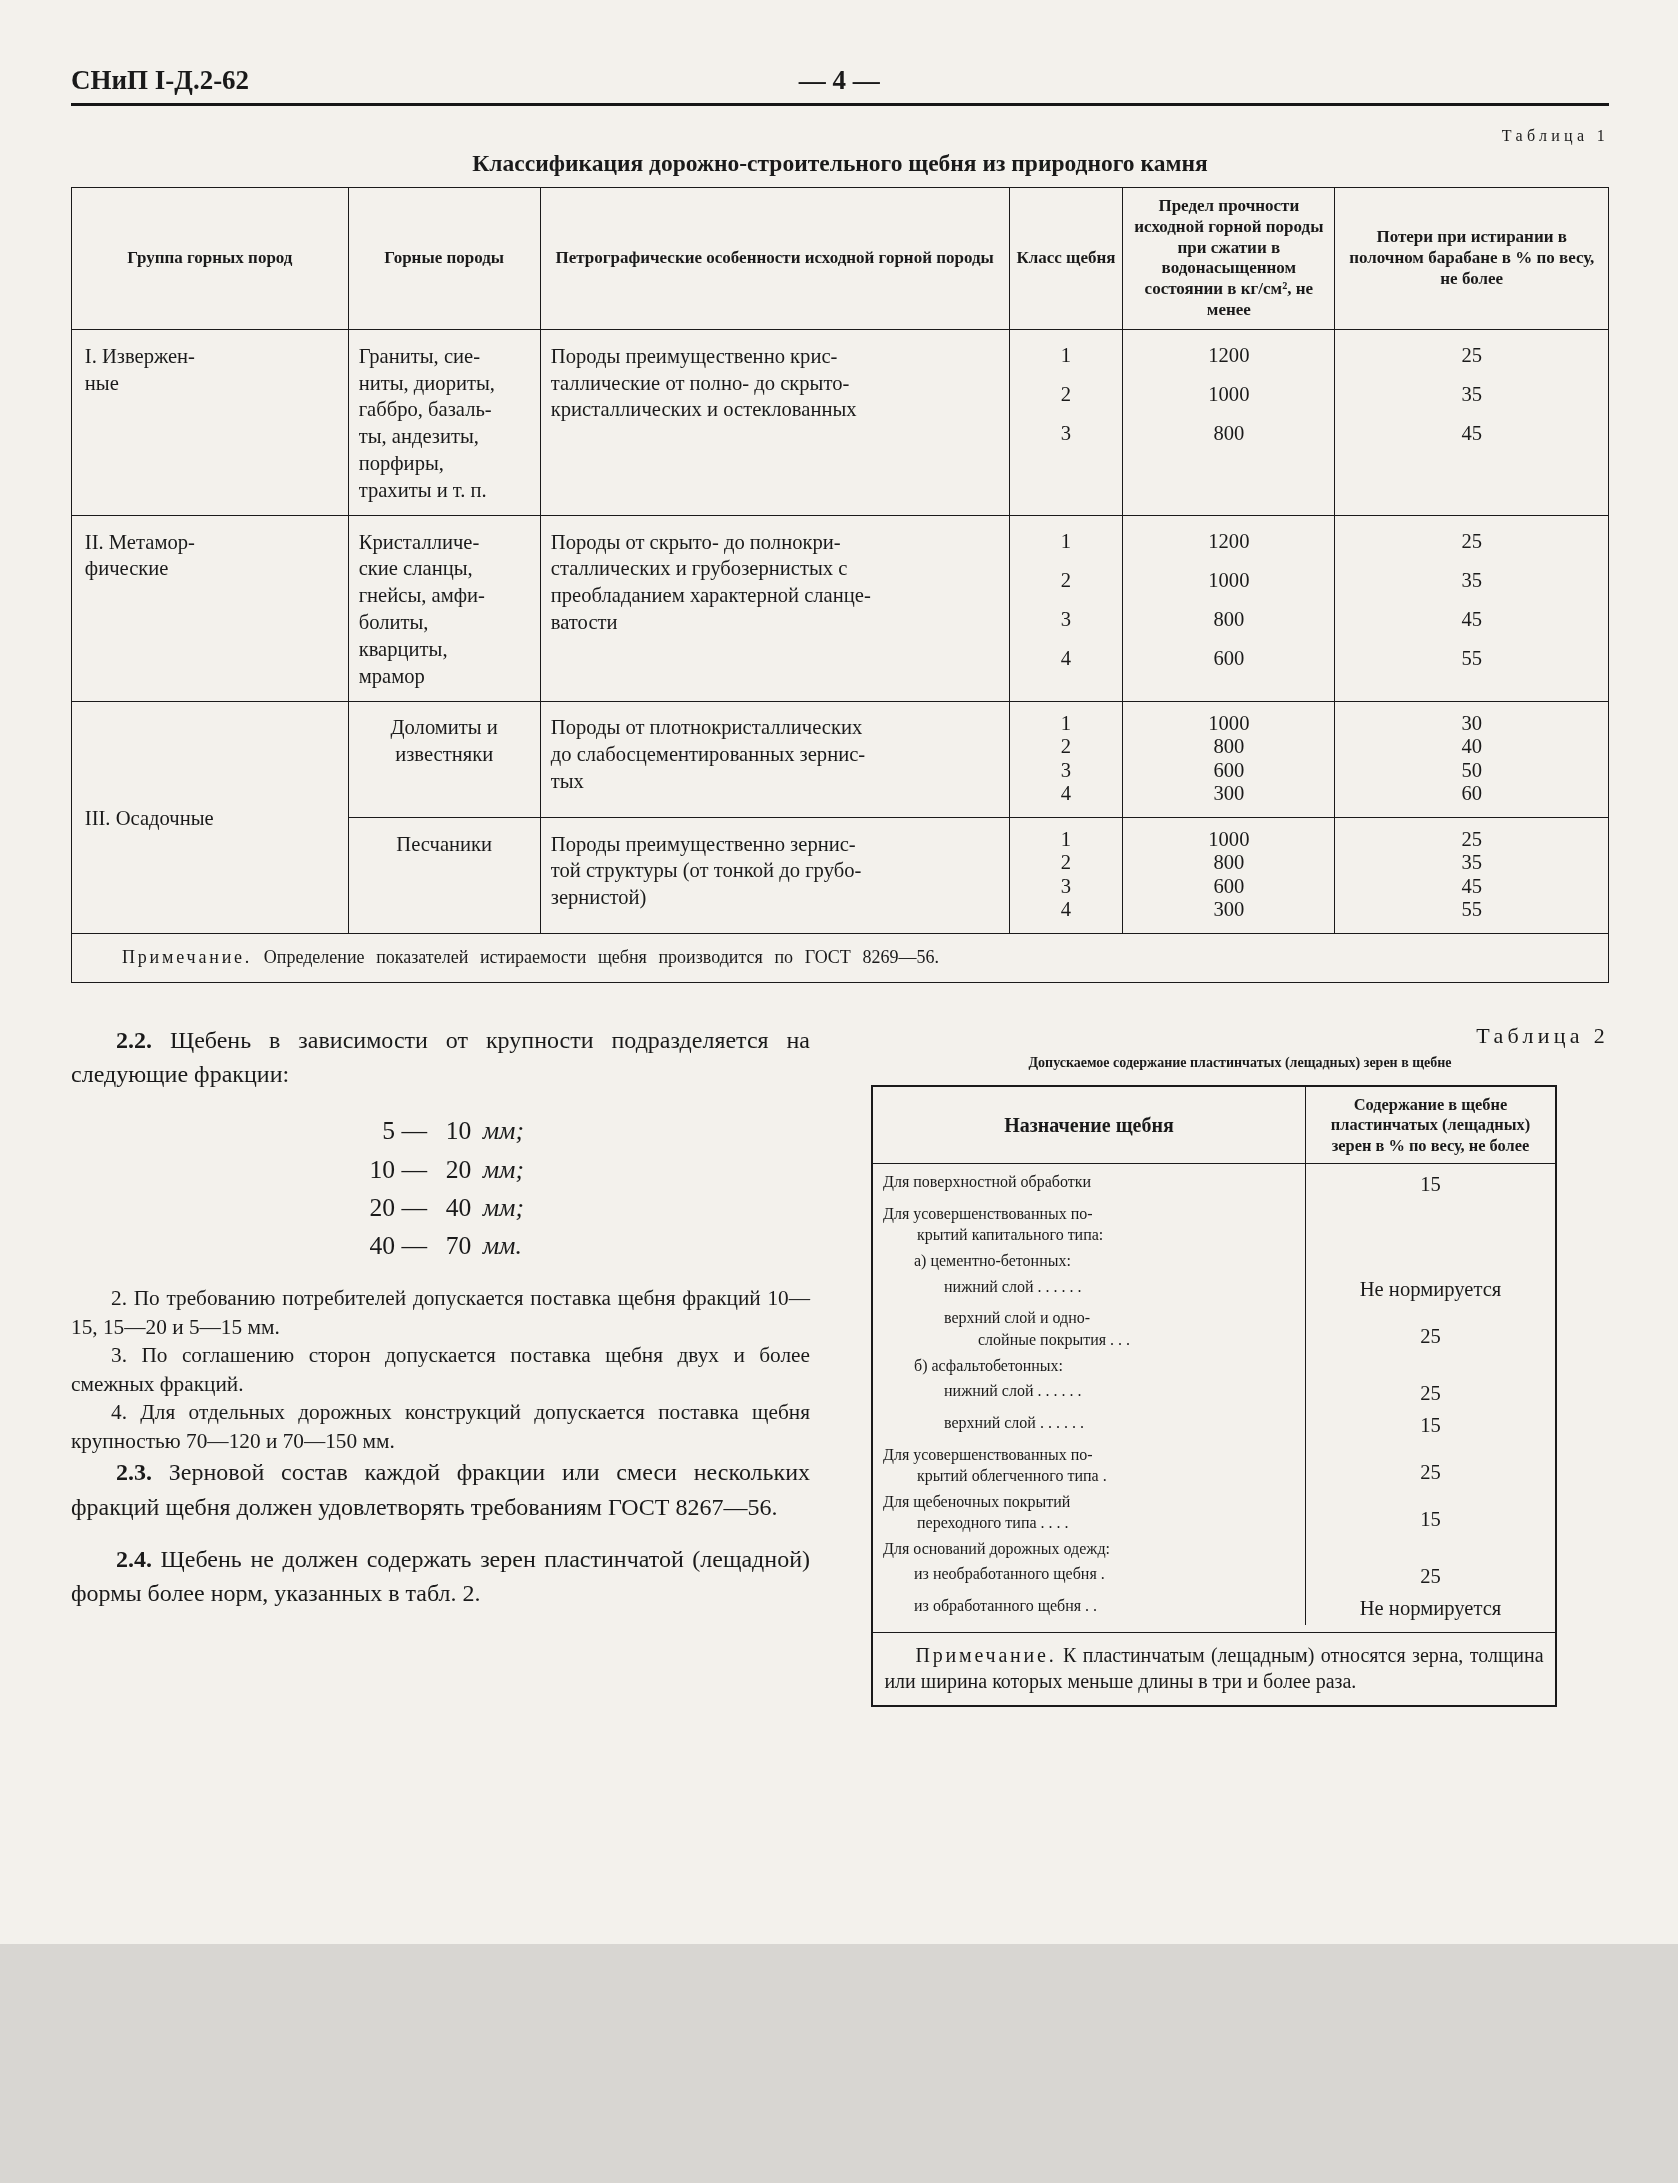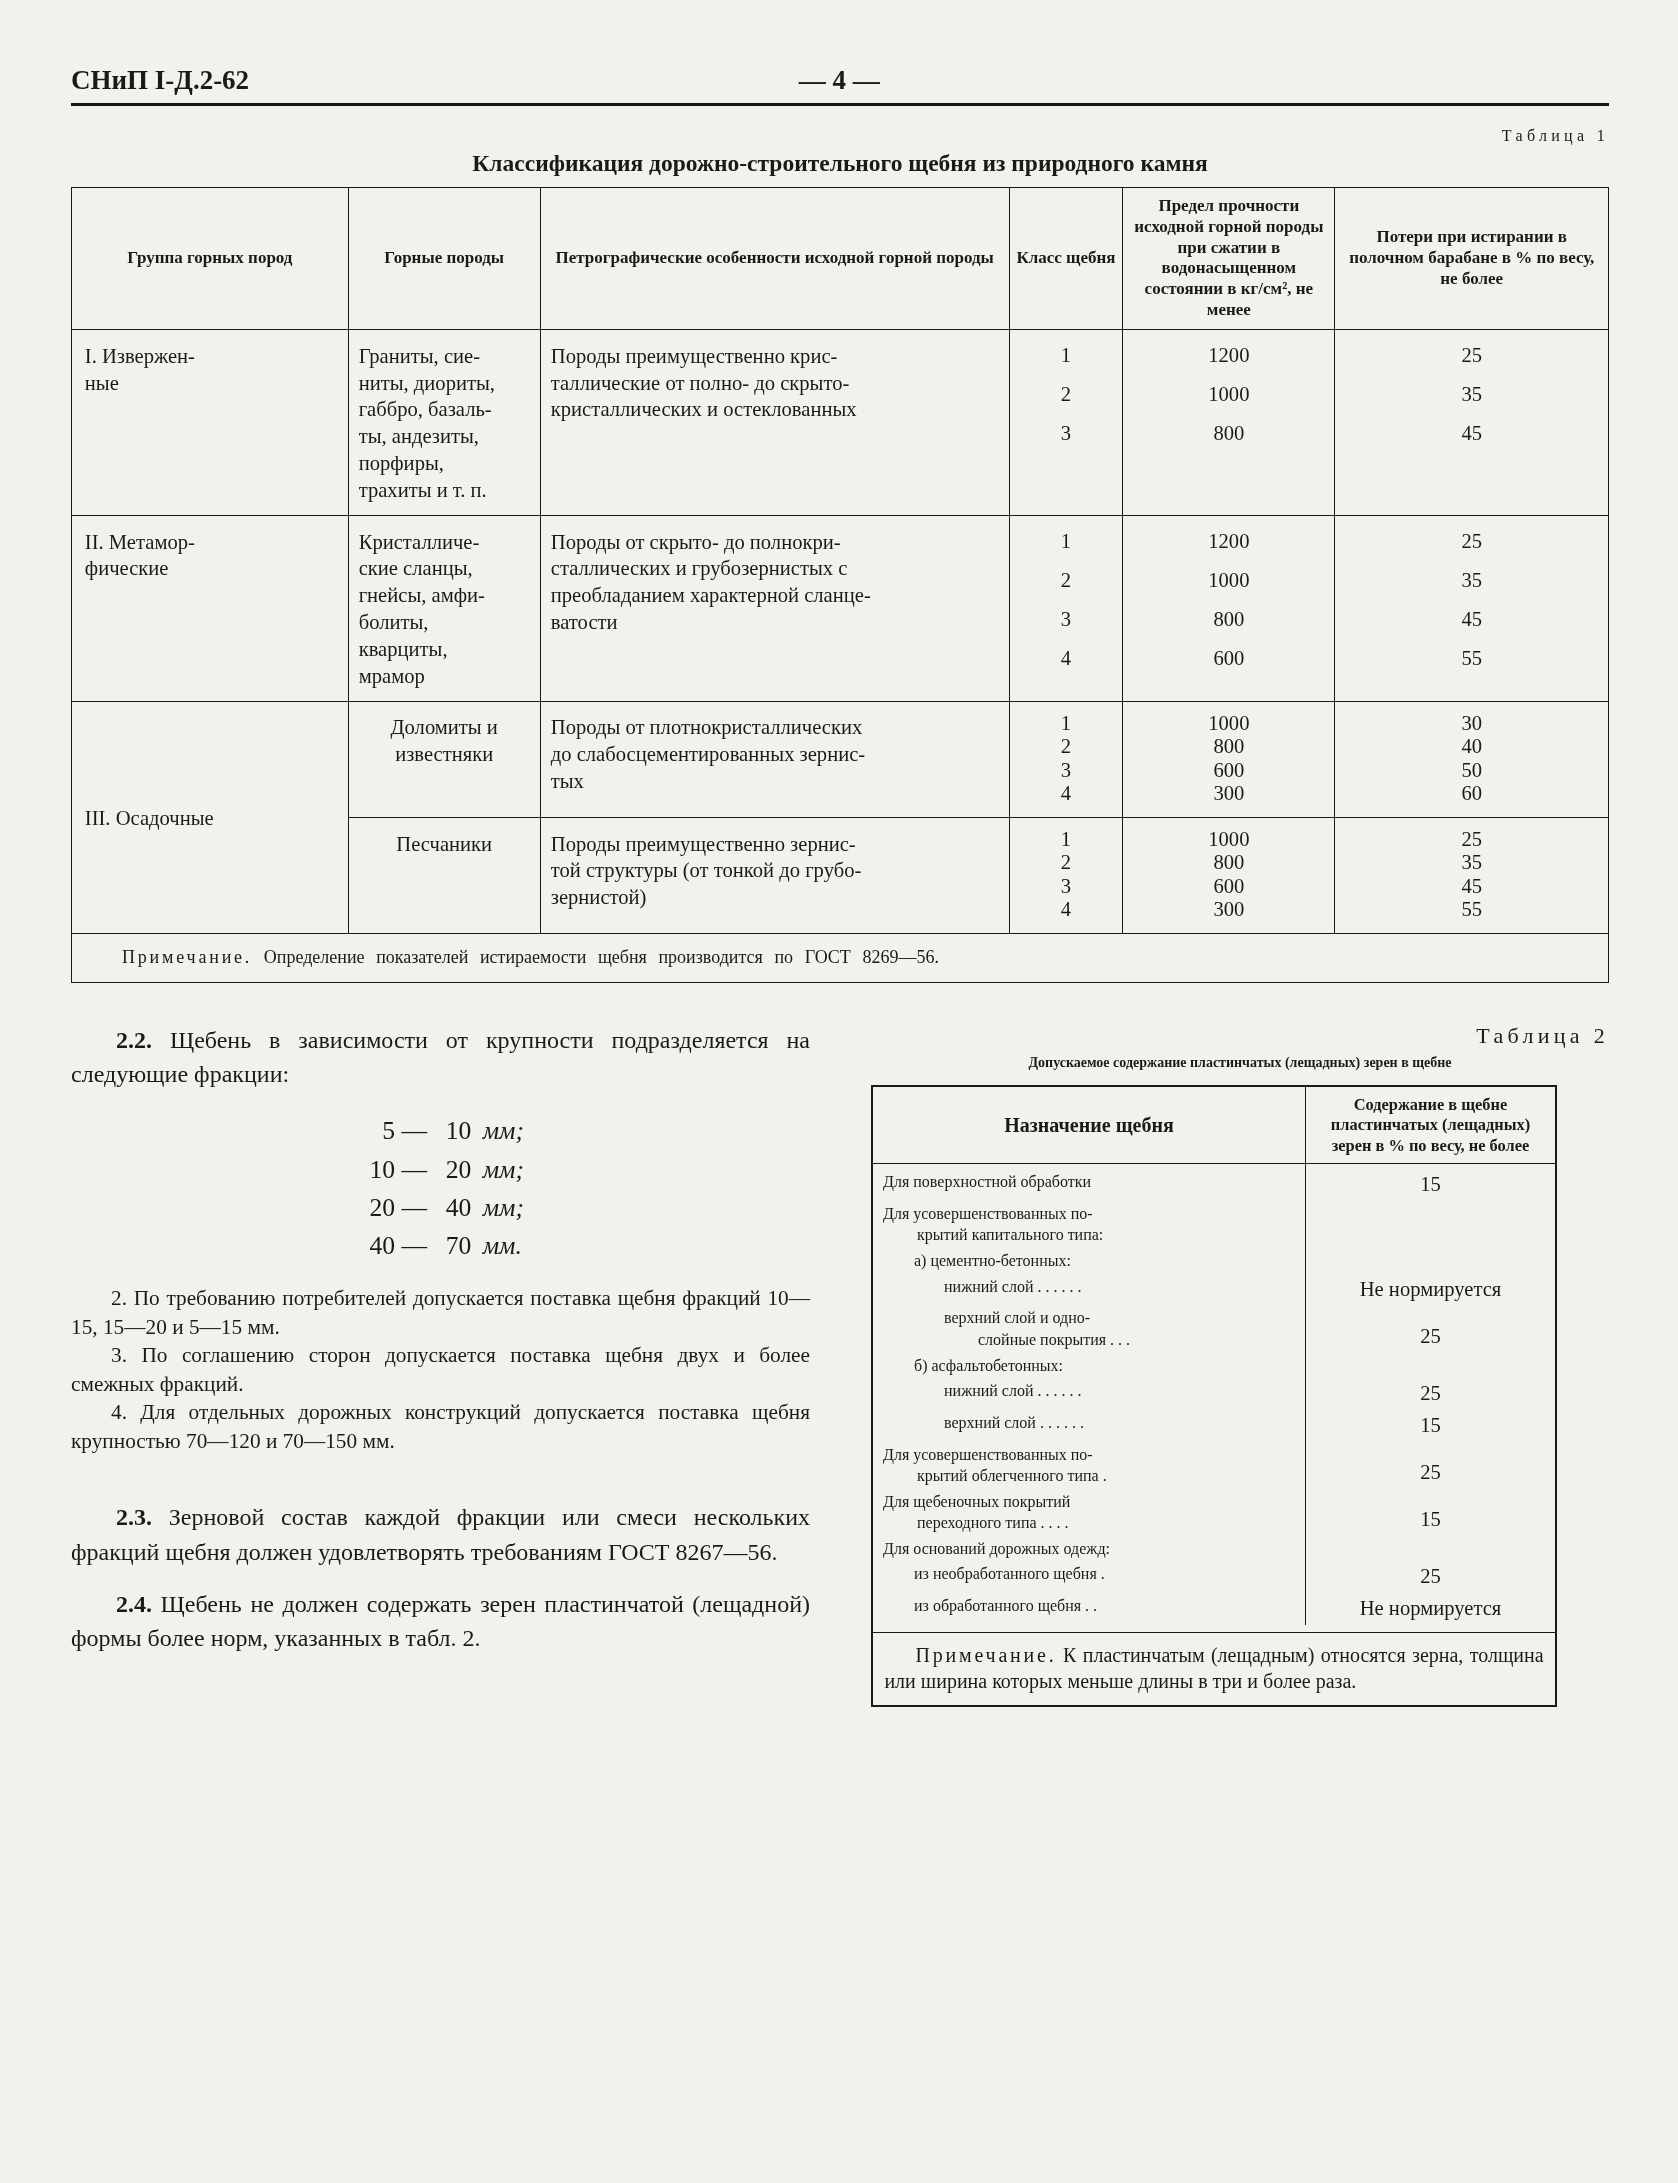--- a/index.html
+++ b/index.html
@@ -1,18 +1,18 @@
 <!DOCTYPE html>
 <html lang="ru" style="font-size:11.4px"><head>
 <meta charset="utf-8">
 <style>
   html,body{margin:0;padding:0;background:#d8d6d2;}
   .page{
     position:relative;
-    width:1679px;height:2183px;
+    width:1679px;height:1944px;
     background:#f3f1ec;
     color:#1a1a1a;
     font-family:"Liberation Serif","DejaVu Serif",serif;
     box-sizing:border-box;
     padding:65px 70px 0 71px;
     overflow:hidden;
   }
   .pre{white-space:pre-line;}
   .spaced{letter-spacing:4.3px;}
   .spaced-sm{letter-spacing:2.8px;}
@@ -40,21 +40,21 @@
   .t1 .tight{line-height:1.14;padding-top:10px;}
   .t1 td.t1-note{font-size:18px;padding:11.4px 21.3px 12.8px 50px;word-spacing:7.1px;}
 
   
   .cols{display:flex;margin-top:40px;gap:61px;align-items:flex-start;}
   .colL{width:739px;flex:none;}
   .colR{flex:1;}
 
   .body-p{margin:0;font-size:24px;line-height:1.42;text-align:justify;text-indent:45px;}
   .pnum{font-weight:bold;}
-  .mt-lg{margin-top:45px;}
+  .mt-lg{}
   .mt-md{margin-top:18.5px;}
 
   .fractions{margin:21.3px auto 18.5px;width:fit-content;font-size:25.6px;line-height:1.5;}
   .fr-from,.fr-to{display:inline-block;min-width:38px;text-align:right;}
   .fr-unit{font-style:italic;margin-left:11.4px;margin-top:20px;}
 
   .notes{margin-top:5.7px;}
   .note-p{margin:0;font-size:21.3px;line-height:1.34;text-align:justify;text-indent:40px;}
 
   

